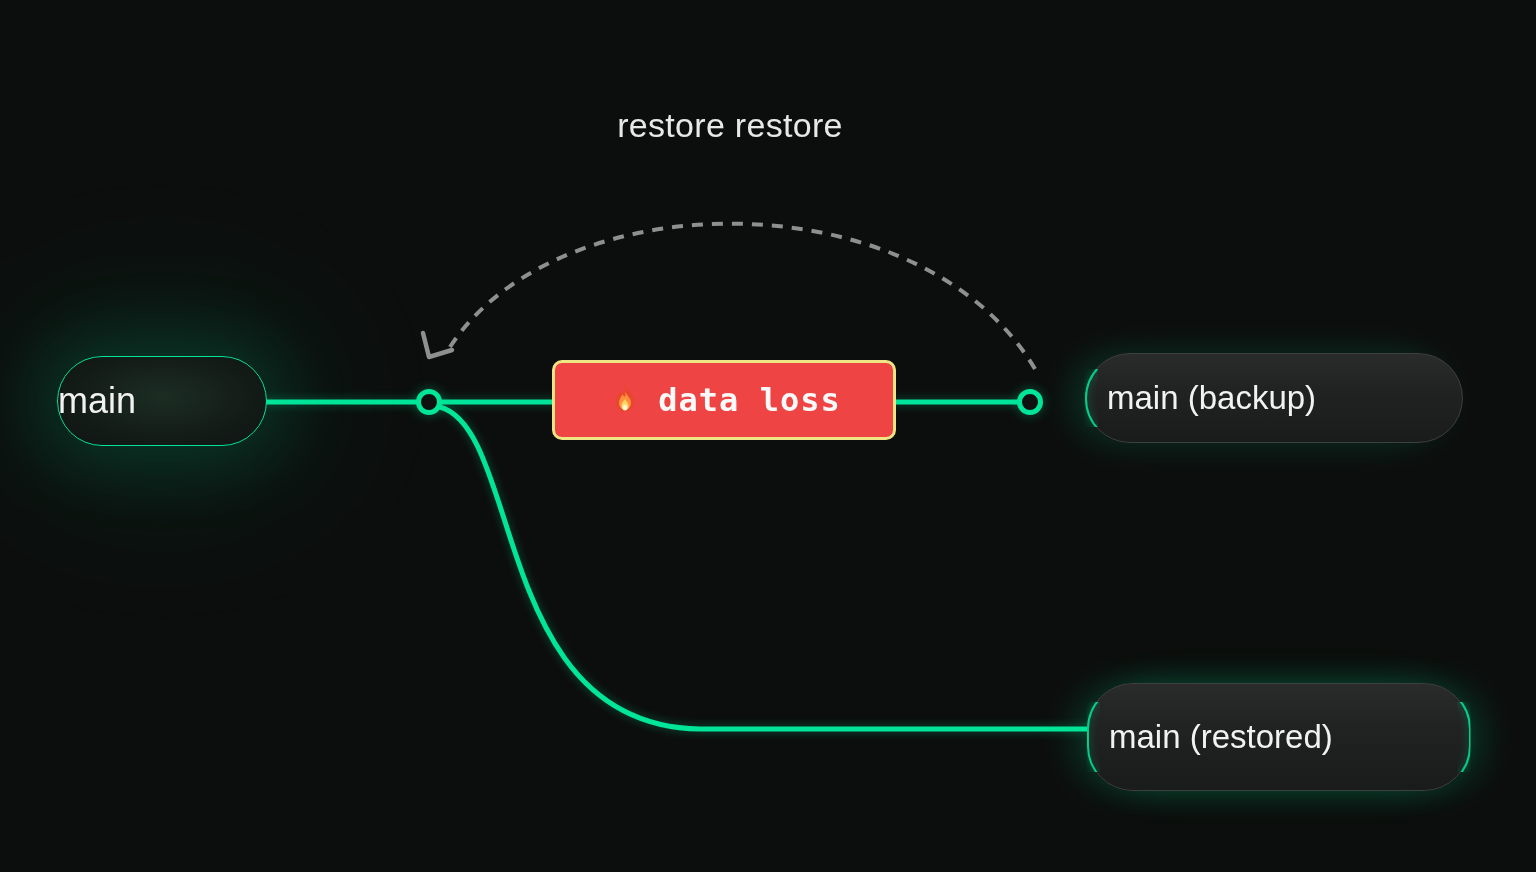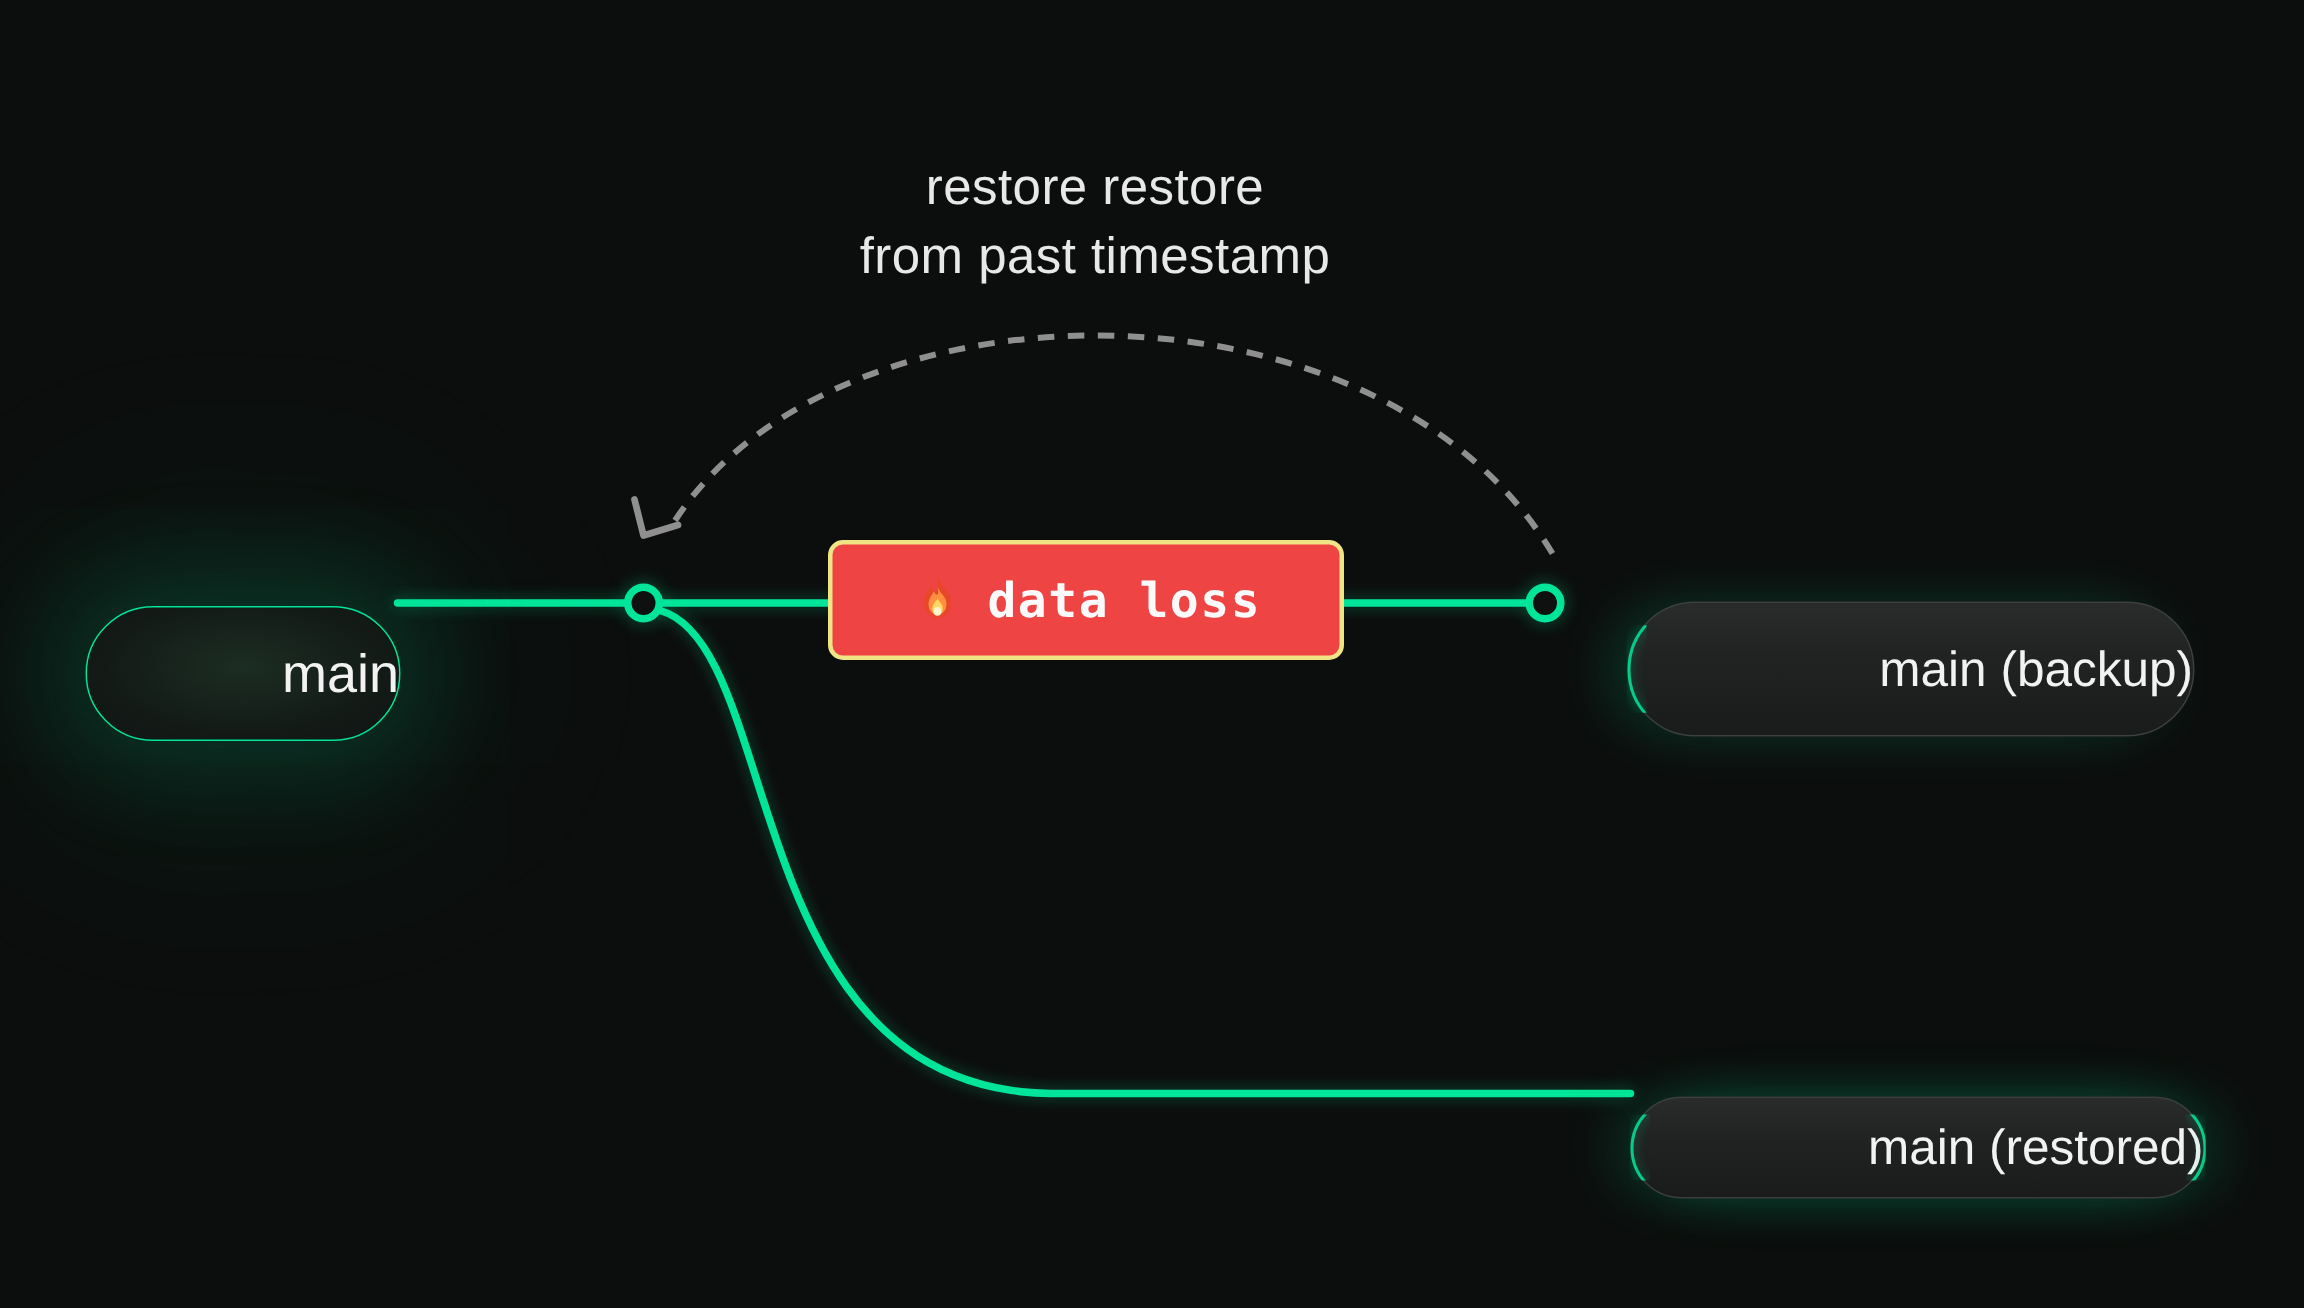--- a/index.html
+++ b/index.html
@@ -40,39 +40,39 @@
 
   
   .annotation{
     position:absolute;z-index:2;left:400px;top:102px;width:660px;
     text-align:center;color:#e8e8e8;font-size:34px;line-height:46px;
     letter-spacing:.3px;
   }
 
   
   .pill{
-    position:absolute;z-index:2;display:flex;align-items:center;justify-content:flex-end;
-    border-radius:46px;color:var(--text-primary);white-space:nowrap;margin-top:48px;
+    position:absolute;z-index:2;display:flex;align-items:center;justify-content:flex-start;
+    border-radius:46px;color:var(--text-primary);white-space:nowrap;
   }
   .pill-main{
     left:57px;top:356px;width:210px;height:90px;
     border:1.5px solid var(--accent-green);
     background:radial-gradient(ellipse at 50% 45%,#1c2d23 0%,#131b17 62%,#0f1412 100%);
     box-shadow:0 0 70px 18px rgba(0,229,153,.15),0 0 150px 60px rgba(0,229,153,.07);
     font-size:36px;
   }
   .pill-gray{
     border:1.5px solid var(--node-border-gray);
     background:linear-gradient(180deg,#292c2a 0%,#202322 40%,#191c1a 100%);
     font-size:33px;
     padding-left:21px;
   }
   .pill-backup{left:1085px;top:353px;width:378px;height:90px;
     box-shadow:-16px 0 44px -12px rgba(0,229,153,.30);}
-  .pill-restored{left:1087px;top:683px;width:383px;height:68px;
+  .pill-restored{left:1087px;top:683px;width:383px;height:108px;
     box-shadow:-16px 0 44px -12px rgba(0,229,153,.30),16px 0 44px -12px rgba(0,229,153,.30);}
   
   .pill-backup::before,.pill-restored::before,.pill-restored::after{
     content:"";position:absolute;inset:-1.5px;border-radius:46px;
     border:2.5px solid rgba(0,229,153,.85);pointer-events:none;
     filter:drop-shadow(0 0 4px rgba(0,229,153,.6));
   }
   .pill-backup::before,.pill-restored::before{clip-path:inset(18% 96.5% 18% 0);}
   .pill-restored::after{clip-path:inset(18% 0 18% 96.5%);}
 
@@ -103,21 +103,20 @@
 
     <path class="dashed-arc" d="M 450 347 C 560 178 930 178 1039 376"></path>
     <polyline class="arrowhead" points="423,333 429,357 452,350"></polyline>
 
     <circle class="ring" cx="429" cy="402" r="10.5"></circle>
     <circle class="ring" cx="1030" cy="402" r="10.5"></circle>
   </svg>
 
   <div class="annotation">
     <div>restore restore</div>
-    <div>from past timestamp</div>
   </div>
 
   <div class="pill pill-main">
     <span>main</span>
   </div>
 
   <div class="pill pill-gray pill-backup">
     <span>main (backup)</span>
   </div>
 

